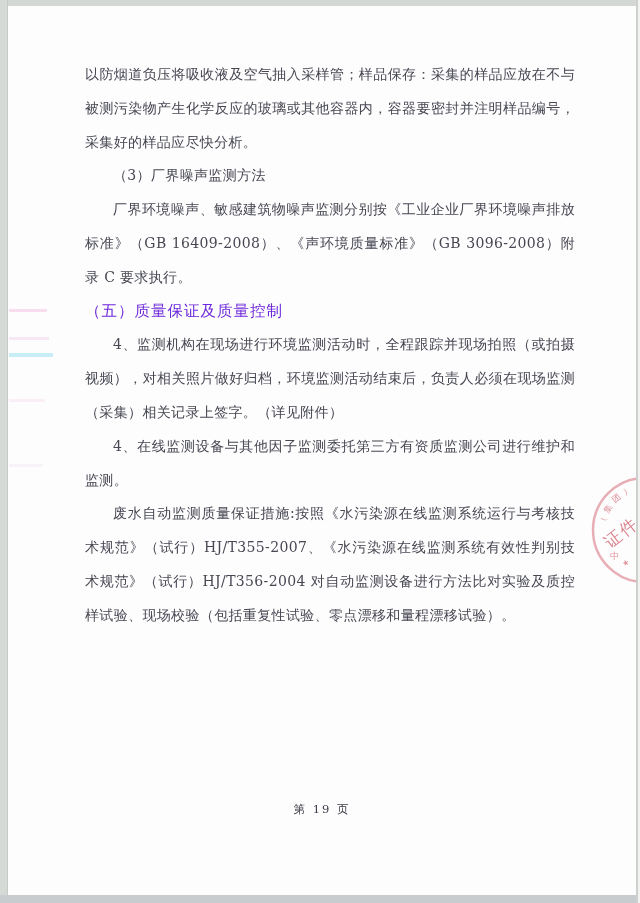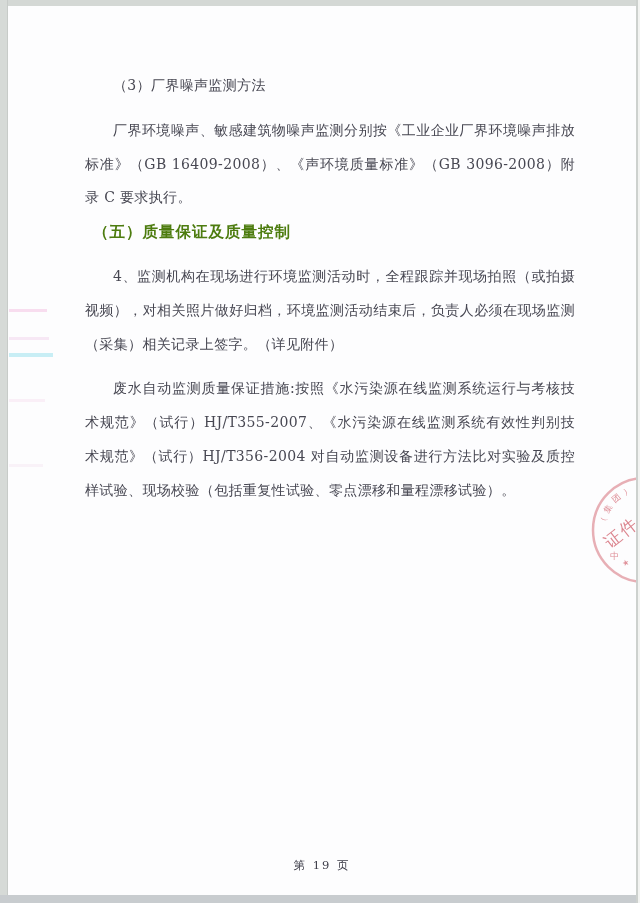--- a/index.html
+++ b/index.html
@@ -23,29 +23,28 @@
     position:absolute;top:6px;left:8px;right:4px;bottom:8px;
     background:#fdfdfe;overflow:hidden;
   }
 
   .content{
     position:absolute;top:52px;left:77px;width:490px;
     font-size:14px;line-height:33.8px;letter-spacing:0.35px;
     color:#474752;text-align:justify;
   }
   .para{margin:0;}
-  .p-indent{text-indent:2em;margin-top:11px;}
+  .p-indent{text-indent:2em;}
   .p-heading{
-    font-weight:bold;color:#4d7c0f;font-size:15.5px;letter-spacing:1px;
+    font-weight:normal;color:#6d28d9;font-size:15.5px;letter-spacing:1px;
     text-indent:0;
-    margin-left:8px;
   }
 
   .footer{
-    position:absolute;left:0;right:0;top:852px;
+    position:absolute;left:0;right:0;top:796px;
     text-align:center;font-size:11.5px;color:#3c3c48;letter-spacing:2px;
   }
 
   
   .seal{
     position:absolute;top:459px;left:572px;width:130px;height:130px;
     opacity:0.85;filter:blur(0.3px);
   }
 
   
@@ -57,24 +56,26 @@
   .a5{left:9px;top:464px;width:34px;height:3px;background:rgba(230,180,215,0.14);}
 </style>
 </head>
 <body>
 
 <div class="canvas">
 
   <div class="page">
 
     <div class="content">
+      <p class="para">以防烟道负压将吸收液及空气抽入采样管；样品保存：采集的样品应放在不与被测污染物产生化学反应的玻璃或其他容器内，容器要密封并注明样品编号，采集好的样品应尽快分析。</p>
       <p class="para p-indent">（3）厂界噪声监测方法</p>
       <p class="para p-indent">厂界环境噪声、敏感建筑物噪声监测分别按《工业企业厂界环境噪声排放标准》（GB 16409-2008）、《声环境质量标准》（GB 3096-2008）附录 C 要求执行。</p>
       <p class="para p-heading">（五）质量保证及质量控制</p>
       <p class="para p-indent">4、监测机构在现场进行环境监测活动时，全程跟踪并现场拍照（或拍摄视频），对相关照片做好归档，环境监测活动结束后，负责人必须在现场监测（采集）相关记录上签字。（详见附件）</p>
+      <p class="para p-indent">4、在线监测设备与其他因子监测委托第三方有资质监测公司进行维护和监测。</p>
       <p class="para p-indent">废水自动监测质量保证措施:按照《水污染源在线监测系统运行与考核技术规范》（试行）HJ/T355-2007、《水污染源在线监测系统有效性判别技术规范》（试行）HJ/T356-2004 对自动监测设备进行方法比对实验及质控样试验、现场校验（包括重复性试验、零点漂移和量程漂移试验）。</p>
     </div>
 
     <div class="footer">第 19 页</div>
 
     <svg class="seal" viewBox="0 0 130 130" xmlns="http://www.w3.org/2000/svg">
       <defs>
         <path id="sealArc" d="M25,65 A40,40 0 1 1 105,65 A40,40 0 1 1 25,65" fill="none"></path>
       </defs>
       <circle cx="65" cy="65" r="52" fill="none" stroke-width="2.5" opacity="0.8" stroke="#dd8b93"></circle>

